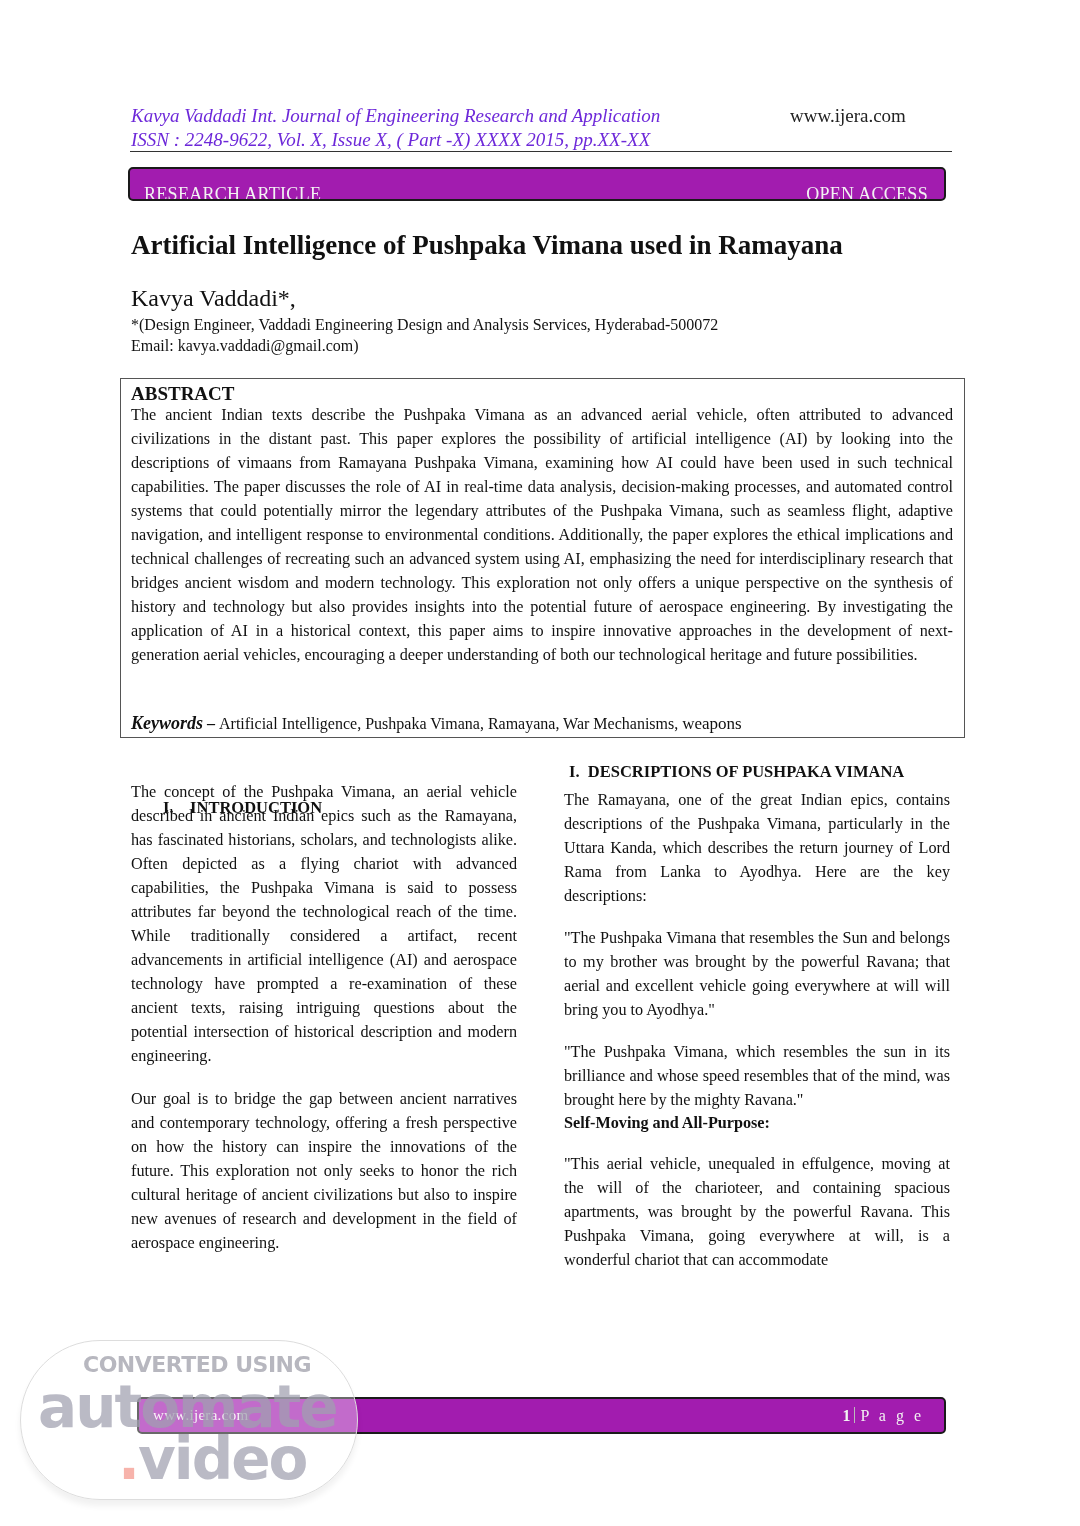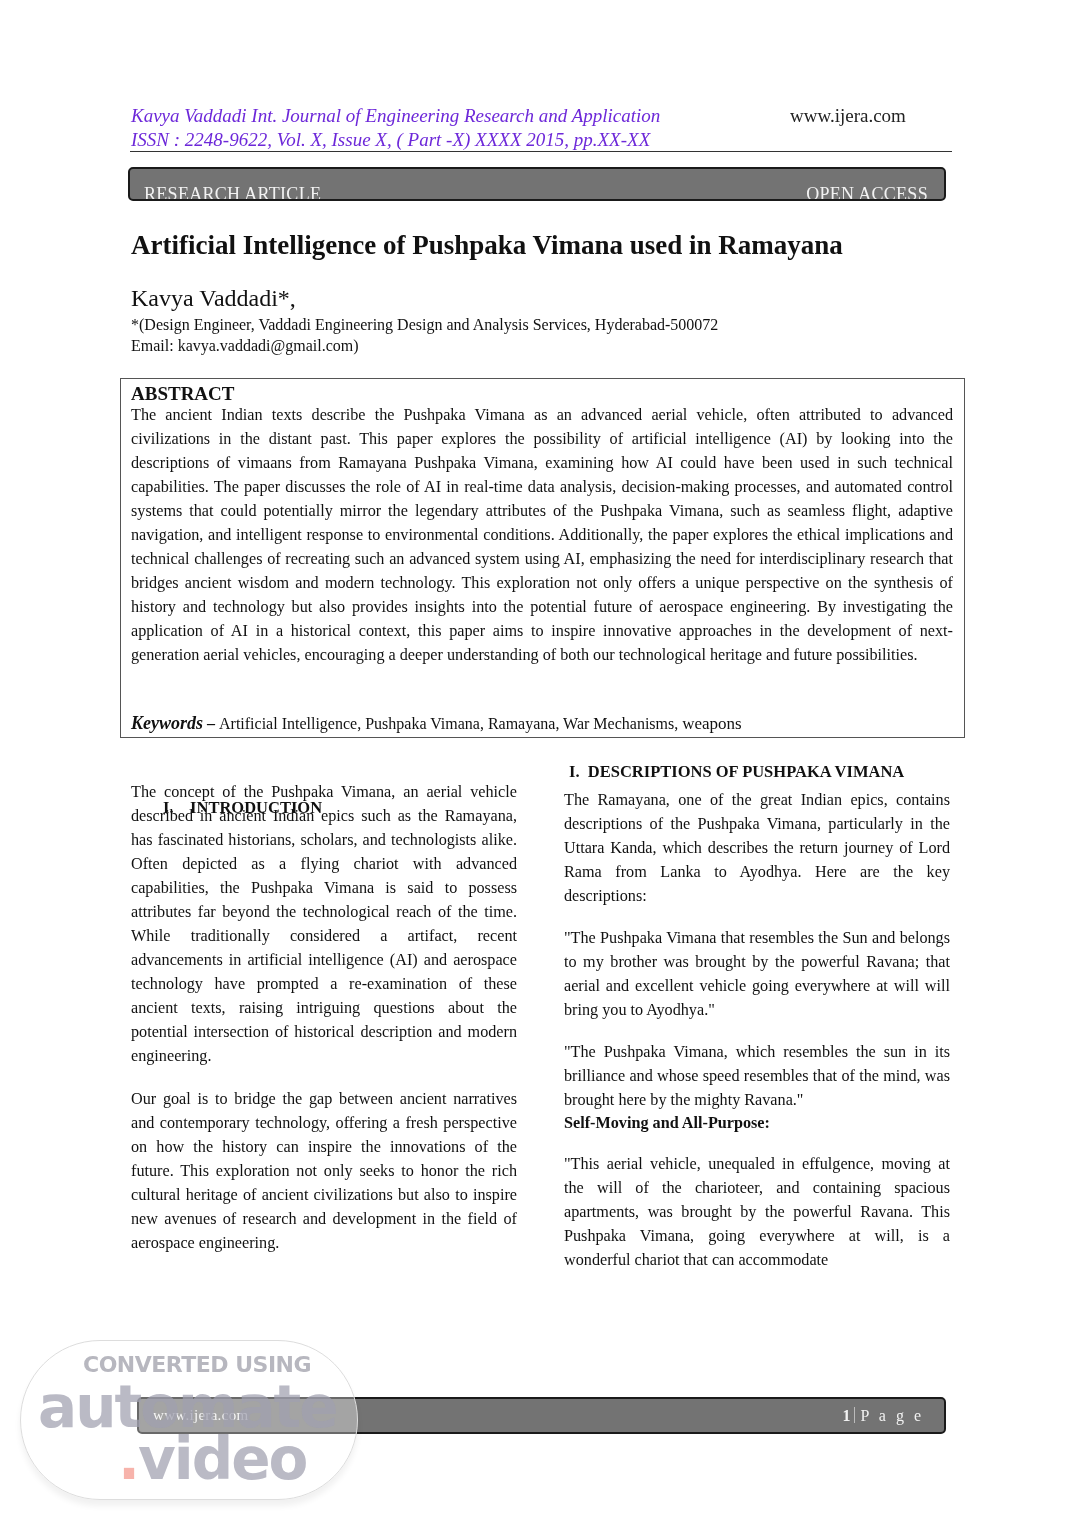--- a/index.html
+++ b/index.html
@@ -11,21 +11,21 @@
   .abs { position: absolute; }
   .hdr-line1, .hdr-line2 {
     font-style: italic; font-size: 19px; color: #6d28d9; line-height: 23px;
   }
   .hdr-line1 { left: 131px; top: 104px; }
   .hdr-line2 { left: 131px; top: 128px; }
   .hdr-url { left: 790px; top: 104px; font-size: 19px; color: #222; line-height: 23px; }
   .hdr-rule { left: 130px; top: 151px; width: 822px; height: 1px; background: #333; }
 
   .banner {
-    background: #737373; border: 2px solid #1a1a1a; border-radius: 5px;
+    background: #a21caf; border: 2px solid #1a1a1a; border-radius: 5px;
     color: #f2f2f2; box-sizing: border-box;
     display: flex; justify-content: space-between; align-items: center;
     font-family: "Liberation Serif", serif; font-size: 18px; letter-spacing: 0.3px;
   }
   .top-banner { left: 128px; top: 167px; width: 818px; height: 34px; padding: 6px 16px 0 14px; align-items: flex-end; overflow: hidden; }
   .top-banner span { position: relative; top: 6px; }
 
   .title { left: 131px; top: 228px; font-size: 27px; font-weight: bold; line-height: 34px; color: #111; }
   .author { left: 131px; top: 283px; font-size: 24px; line-height: 30px; }
   .affil { left: 131px; top: 314px; font-size: 16px; line-height: 21px; }

